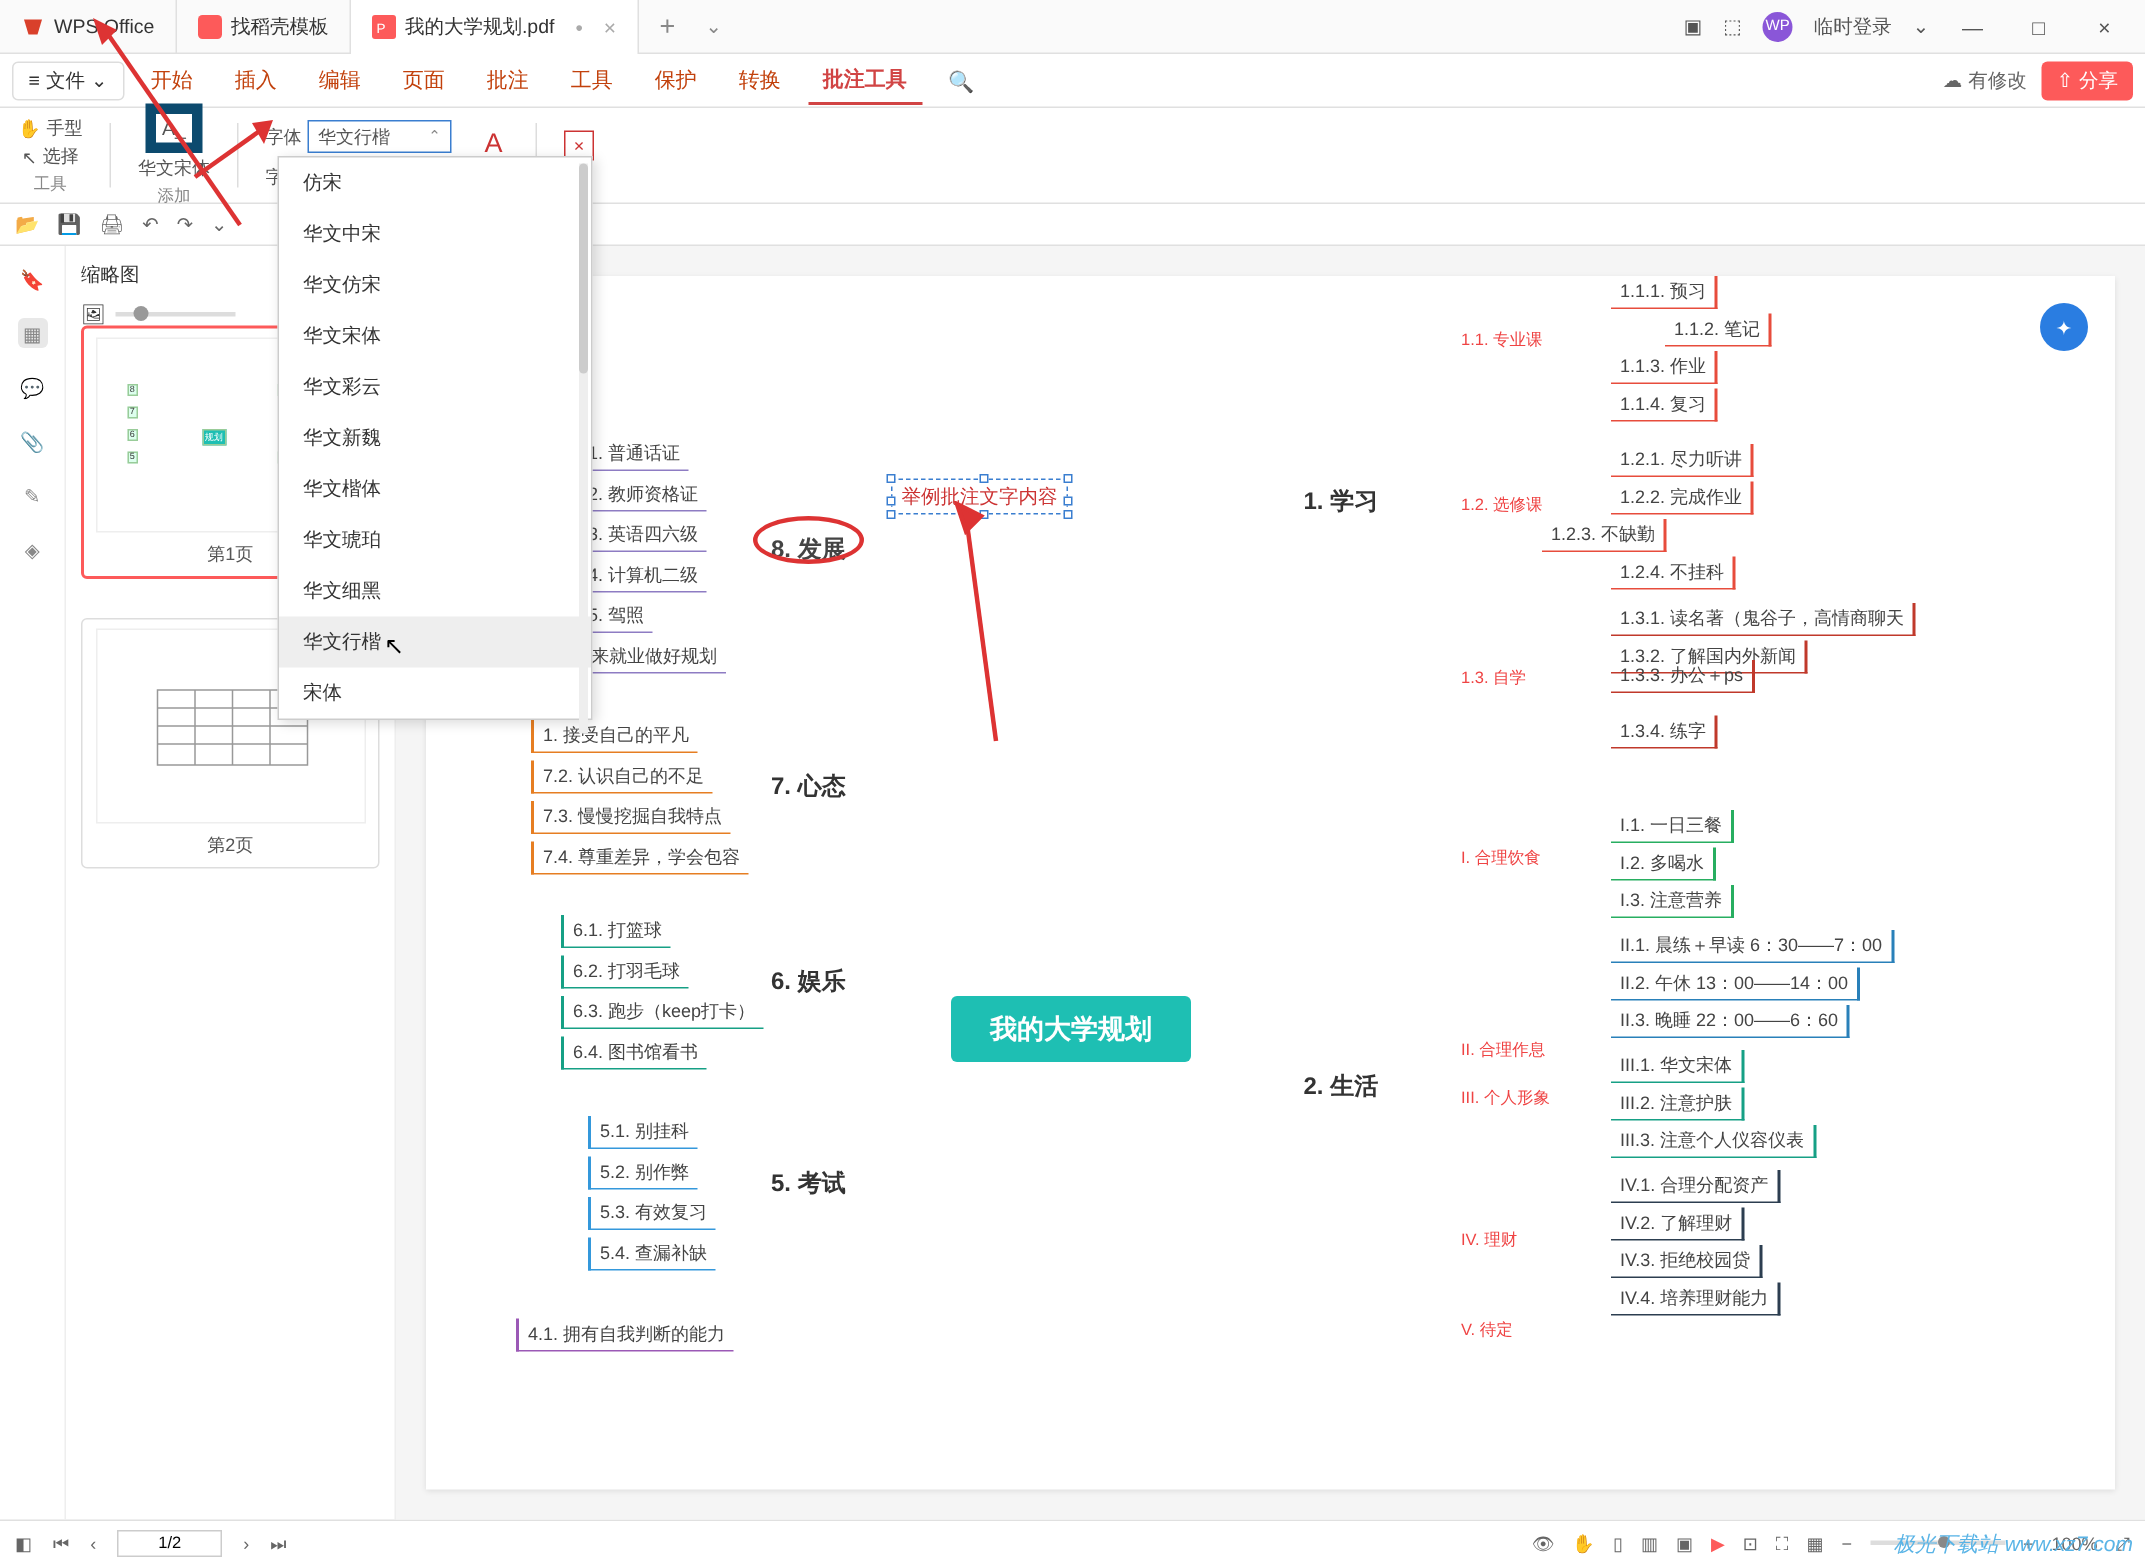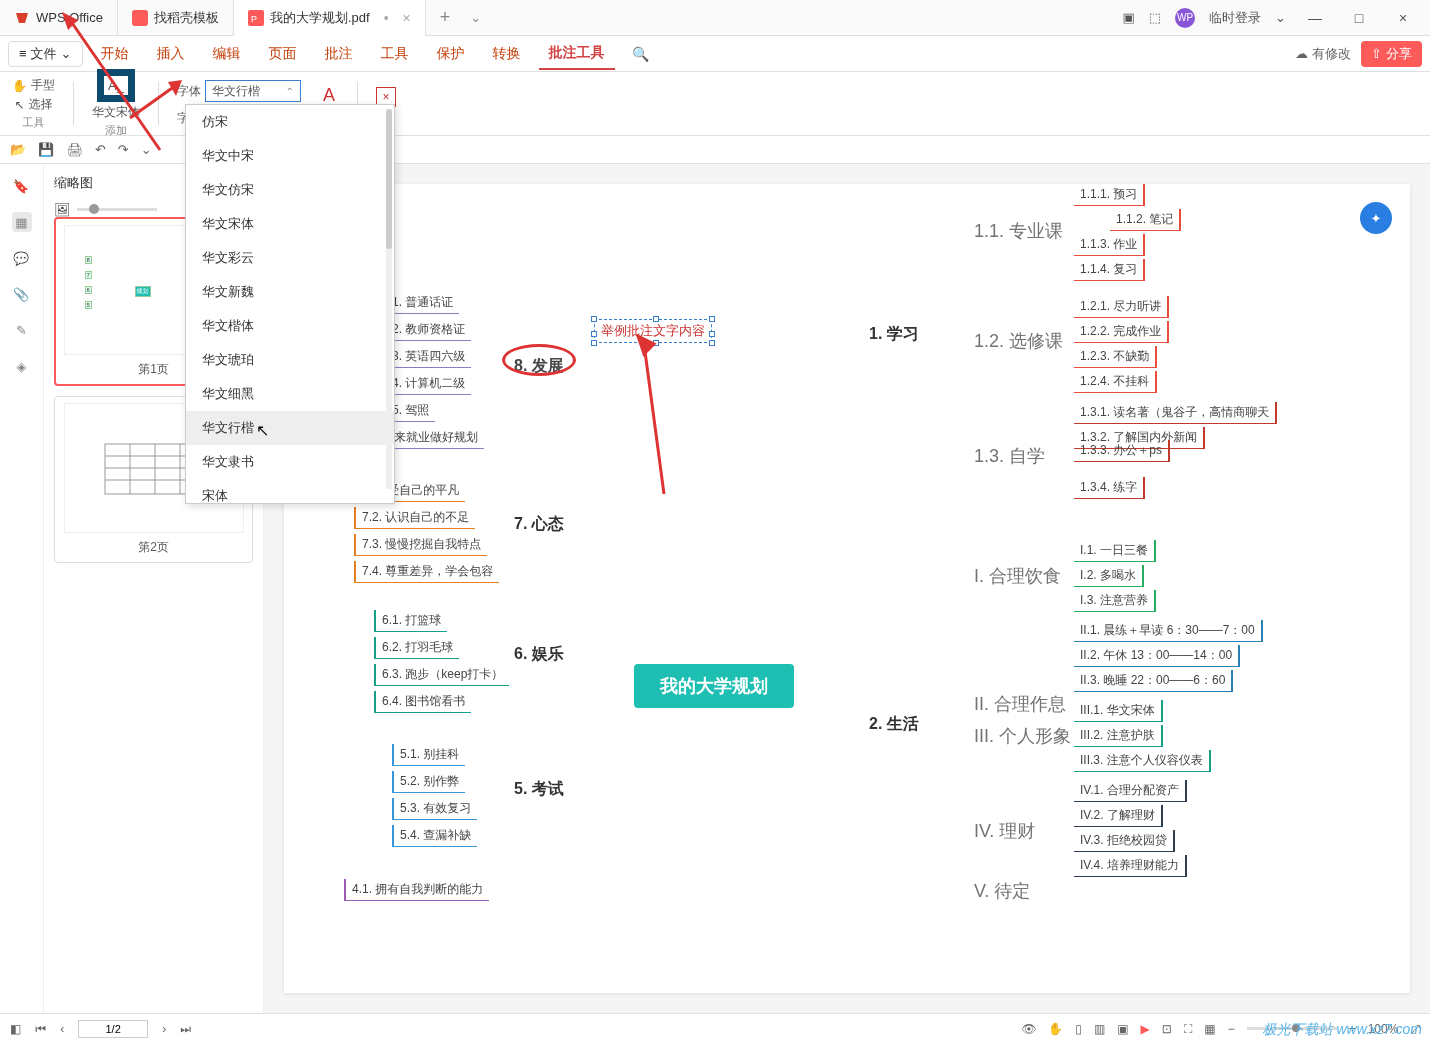--- a/index.html
+++ b/index.html
@@ -32,41 +32,41 @@
 .quickbar{height:28px;border-bottom:1px solid #e0e0e0;display:flex;align-items:center;padding:0 10px;gap:12px;color:#666}
 .content{display:flex;height:calc(1043px - 36px - 36px - 64px - 28px - 30px)}
 .leftbar{width:44px;border-right:1px solid #eee;display:flex;flex-direction:column;align-items:center;padding-top:12px;gap:16px;color:#888}
 .leftbar .ico{width:20px;height:20px;display:flex;align-items:center;justify-content:center;cursor:pointer}
 .leftbar .ico.sel{background:#e8e8e8;border-radius:4px}
 .thumbpanel{width:220px;border-right:1px solid #eee;padding:10px;overflow:auto}
 .thumb-hd{display:flex;align-items:center;justify-content:space-between;margin-bottom:10px}
 .thumb-slider{display:flex;align-items:center;gap:6px}
 .slider-track{width:80px;height:3px;background:#ddd;position:relative}
 .slider-knob{width:10px;height:10px;border-radius:50%;background:#999;position:absolute;top:-4px;left:12px}
-.thumb-card{border:1px solid #ddd;border-radius:4px;padding:6px;margin-bottom:10px;display:flex;flex-direction:column;align-items:center;gap:6px}
+.thumb-card{border:1px solid #ddd;border-radius:4px;padding:6px;margin-bottom:26px;display:flex;flex-direction:column;align-items:center;gap:6px}
 .thumb-card.sel{border:2px solid #fd5a5a}
 .thumb-img{width:180px;height:130px;background:#fff;border:1px solid #eee;position:relative;overflow:hidden}
 .thumb-lbl{font-size:12px;color:#555}
 .canvas{flex:1;background:#f5f5f5;position:relative;overflow:hidden;padding:20px}
 .page{background:#fff;width:100%;height:100%;position:relative;box-shadow:0 1px 4px rgba(0,0,0,0.1)}
 .font-dropdown{position:absolute;left:185px;top:104px;width:210px;background:#fff;border:1px solid #ccc;box-shadow:2px 2px 8px rgba(0,0,0,0.15);z-index:50;max-height:400px}
 .font-opt{padding:8px 16px;font-size:13px;cursor:pointer}
 .font-opt:hover,.font-opt.hov{background:#eee}
 .scroll-track{position:absolute;right:2px;top:4px;width:6px;height:380px;background:#eee}
 .scroll-thumb{width:6px;height:140px;background:#ccc;border-radius:3px}
 .statusbar{height:30px;border-top:1px solid #e0e0e0;display:flex;align-items:center;padding:0 10px;gap:14px;color:#666;font-size:12px}
 .sb-right{margin-left:auto;display:flex;align-items:center;gap:12px}
 .page-input{width:70px;height:18px;border:1px solid #ccc;text-align:center;font-size:11px}
 .zoom-track{width:90px;height:3px;background:#ddd;position:relative}
 .zoom-knob{width:8px;height:8px;background:#888;border-radius:50%;position:absolute;top:-3px;left:45px}
 .center-node{position:absolute;left:350px;top:480px;width:160px;height:44px;background:#1ebfb3;color:#fff;display:flex;align-items:center;justify-content:center;font-size:18px;font-weight:bold;border-radius:4px}
 .topic{position:absolute;font-weight:bold;font-size:16px}
 .leaf{position:absolute;font-size:12px;color:#444;padding:2px 6px;border:1px solid;border-width:0 0 1px 2px;white-space:nowrap}
 .leaf.r{border-width:0 0 1px 0;border-left:0;border-right:2px solid}
-.grp-lbl{position:absolute;font-size:18px;color:#737373}
+.grp-lbl{position:absolute;font-size:11px;color:#ef4444}
 .annot-box{position:absolute;border:1px dashed #3a7ed0;padding:2px 6px;color:#c33;font-size:13px;font-family:cursive}
 .annot-handle{width:6px;height:6px;background:#fff;border:1px solid #3a7ed0;position:absolute}
 .float-btn{position:absolute;right:18px;top:18px;width:32px;height:32px;border-radius:50%;background:#2a7de1;color:#fff;display:flex;align-items:center;justify-content:center}
 .arrow-red{position:absolute;stroke:#d33;fill:#d33;stroke-width:3}
 .watermark{position:absolute;right:8px;bottom:4px;color:#5ab4e6;font-size:14px;font-style:italic}
 .circle-hl{position:absolute;width:74px;height:32px;border:3px solid #d33;border-radius:50%}
 .cursor{position:absolute;font-size:16px;color:#000}
 .mini-node{position:absolute;font-size:6px;background:#dfe;border:1px solid #9c9;padding:0 1px}
 </style>
 </head>
@@ -295,21 +295,21 @@
         </div>
       <div id="g1a">
           <div class="leaf r" style="left: 790px; top: 0px; border-color: rgb(231, 76, 60);">1.1.1. 预习</div>
           <div class="leaf r" style="left: 790px; top: 25px; border-color: rgb(231, 76, 60); margin-left: 36px;">1.1.2. 笔记</div>
           <div class="leaf r" style="left: 790px; top: 50px; border-color: rgb(231, 76, 60);">1.1.3. 作业</div>
           <div class="leaf r" style="left: 790px; top: 75px; border-color: rgb(231, 76, 60);">1.1.4. 复习</div>
         </div>
         <div id="g1b">
           <div class="leaf r" style="left: 790px; top: 112px; border-color: rgb(231, 76, 60);">1.2.1. 尽力听讲</div>
           <div class="leaf r" style="left: 790px; top: 137px; border-color: rgb(231, 76, 60);">1.2.2. 完成作业</div>
-          <div class="leaf r" style="left: 790px; top: 162px; border-color: rgb(231, 76, 60); text-align: right;">1.2.3. 不缺勤</div>
+          <div class="leaf r" style="left: 744px; top: 162px; border-color: rgb(231, 76, 60); text-align: right;">1.2.3. 不缺勤</div>
           <div class="leaf r" style="left: 790px; top: 187px; border-color: rgb(231, 76, 60);">1.2.4. 不挂科</div>
         </div>
         <div id="g1c">
           <div class="leaf r" style="left: 790px; top: 218px; border-color: rgb(192, 57, 43);">1.3.1. 读名著（鬼谷子，高情商聊天</div>
           <div class="leaf r" style="left: 790px; top: 243px; border-color: rgb(192, 57, 43);">1.3.2. 了解国内外新闻</div>
           <div class="leaf r" style="left: 790px; top: 256px; border-color: rgb(192, 57, 43);">1.3.3. 办公＋ps</div>
           <div class="leaf r" style="left: 790px; top: 293px; border-color: rgb(192, 57, 43);">1.3.4. 练字</div>
         </div>
       <div id="g2a">
           <div class="leaf r" style="left: 790px; top: 356px; border-color: rgb(39, 174, 96);">I.1. 一日三餐</div>
@@ -358,21 +358,20 @@
       <div class="font-opt">仿宋</div>
       <div class="font-opt">华文中宋</div>
       <div class="font-opt">华文仿宋</div>
       <div class="font-opt">华文宋体</div>
       <div class="font-opt">华文彩云</div>
       <div class="font-opt">华文新魏</div>
       <div class="font-opt">华文楷体</div>
       <div class="font-opt">华文琥珀</div>
       <div class="font-opt">华文细黑</div>
       <div class="font-opt hov">华文行楷</div>
-      <div class="font-opt">华文隶书</div>
       <div class="font-opt">宋体</div>
     </div>
   <span class="cursor" style="left:70px;top:316px">↖</span>
 </div>
 
 <svg style="position:absolute;left:60px;top:10px;z-index:60" width="120" height="160">
     <defs></defs>
     <line x1="10" y1="10" x2="100" y2="140" stroke="#d33" stroke-width="3"></line>
     <polygon points="2,2 18,10 8,20" fill="#d33"></polygon>
   </svg>

